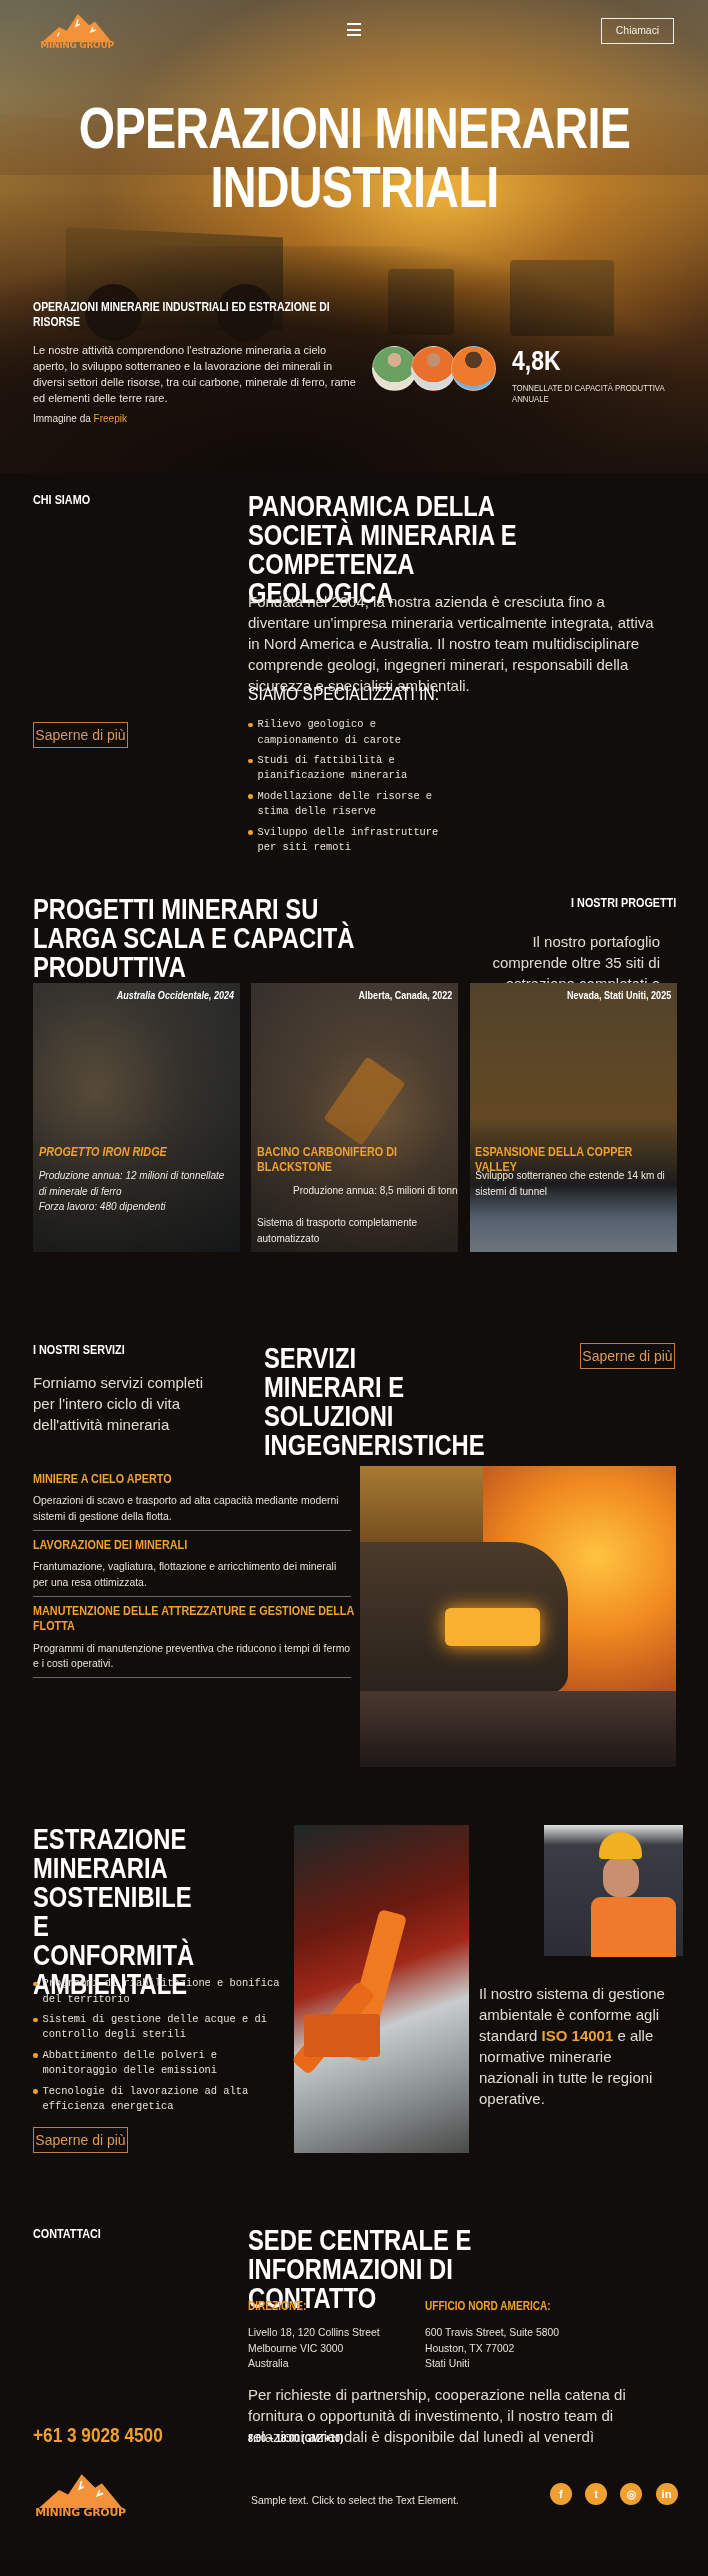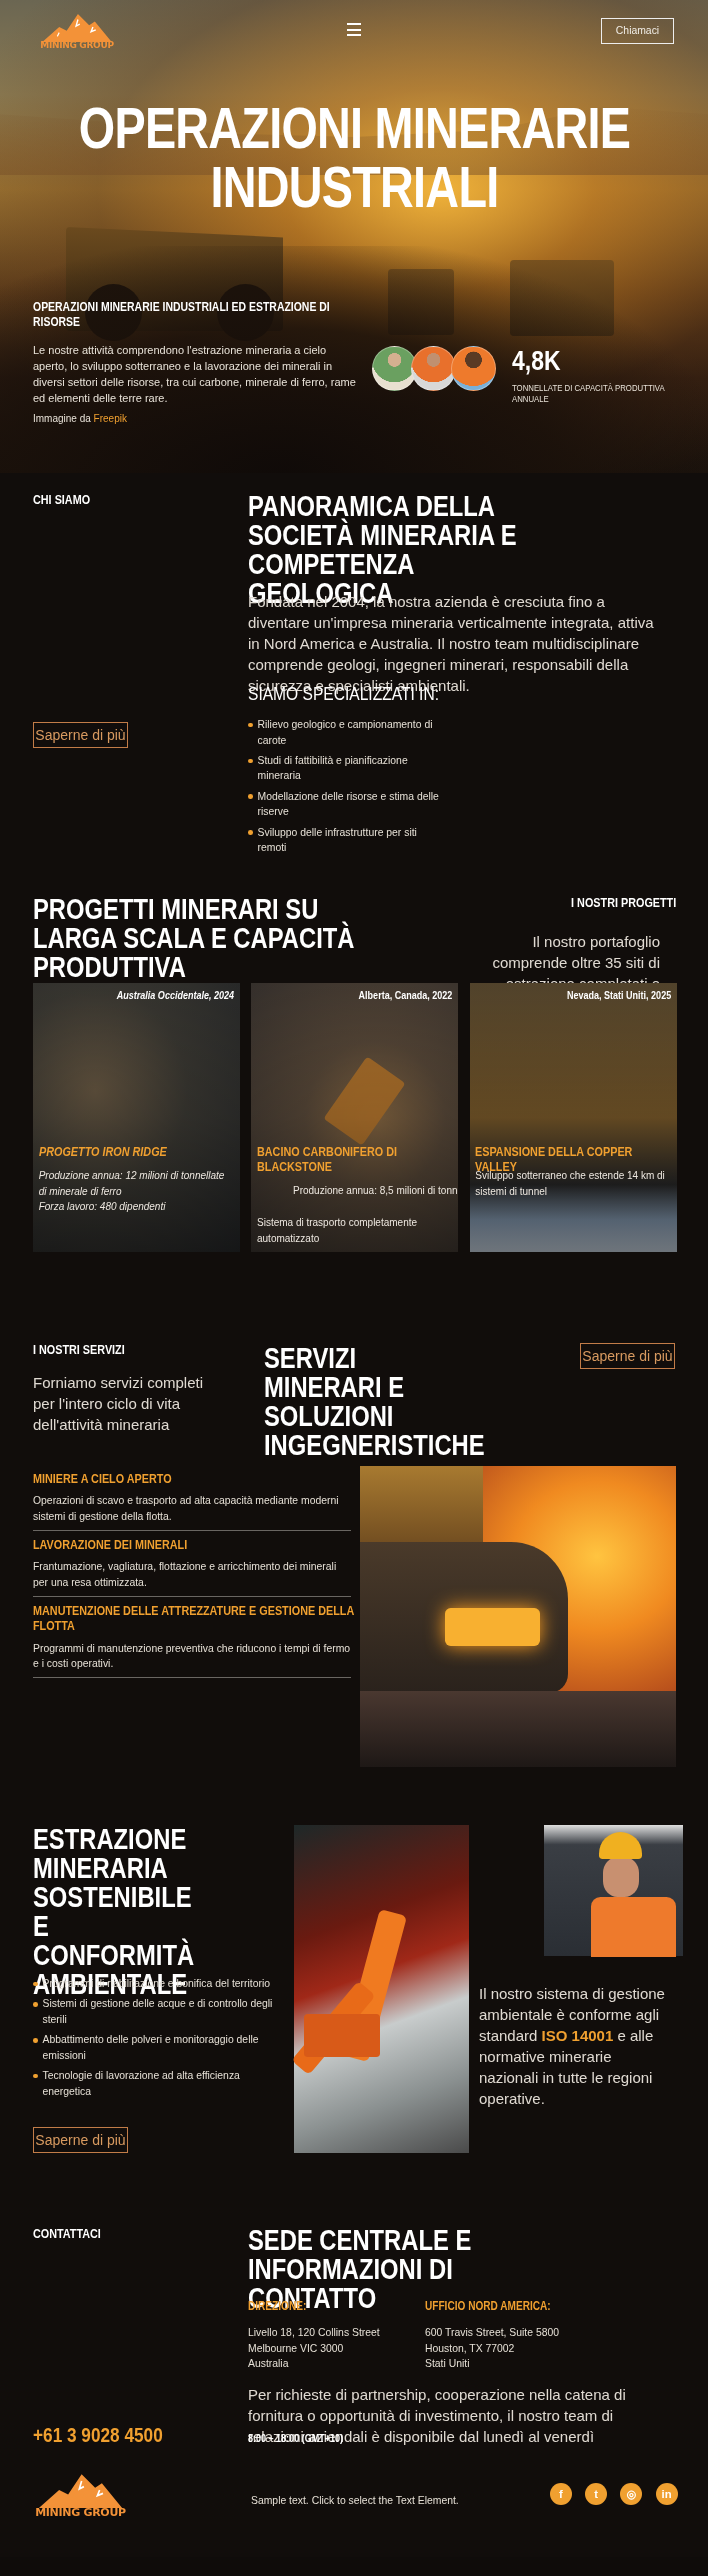--- a/index.html
+++ b/index.html
@@ -43,21 +43,21 @@
   .avatar.a3 { background: radial-gradient(circle at 50% 30%, #5a3a24 0 22%, #ee7a2c 23% 70%, #7ab0d8 71%); }
   .stat-num { position:absolute; left:512px; top:345px; color:#fff; font-weight:bold; font-size:28px; transform:scaleX(0.82); transform-origin:left; }
   .stat-label { position:absolute; left:512px; top:382px; width:151px; font-size:9.5px; line-height:11.3px; color:#e8e2d8; transform:scaleX(0.82); transform-origin:left; width:189px; }
 
   
   .section { position:relative; width:709px; background:#110d0b; }
   .eyebrow { position:absolute; color:#fff; font-weight:bold; font-size:13.2px; transform:scaleX(0.82); transform-origin:left; }
   .h2 { position:absolute; color:#fff; font-weight:bold; font-size:29px; line-height:29px; transform:scaleX(0.82); transform-origin:left; }
   .body-txt { position:absolute; font-size:15px; line-height:21px; color:#e0dad2; }
   .outline-btn { position:absolute; width:95px; height:25.5px; border:1.4px solid #c27c48; color:#d89a60; font-size:14px; display:flex; align-items:center; justify-content:center; cursor:pointer; }
-  ul.dots { position:absolute; list-style:none; }
+  ul.dots { position:absolute; list-style:none;font-family:Liberation Mono, monospace; }
   ul.dots li { position:relative; padding-left:9.5px; font-size:10.4px; line-height:15.6px; color:#e6e0d6; margin-bottom:4.7px; }
   ul.dots li::before { content:""; position:absolute; left:0; top:5.7px; width:4.7px; height:4.7px; border-radius:50%; background:#f0a030; }
 
   
   .about { height:406px; }
 
   
   .projects { height:444px; }
   .cards { position:absolute; left:33px; top:104px; display:flex; gap:11.3px; }
   .card { position:relative; width:207px; height:269px; overflow:hidden; }

